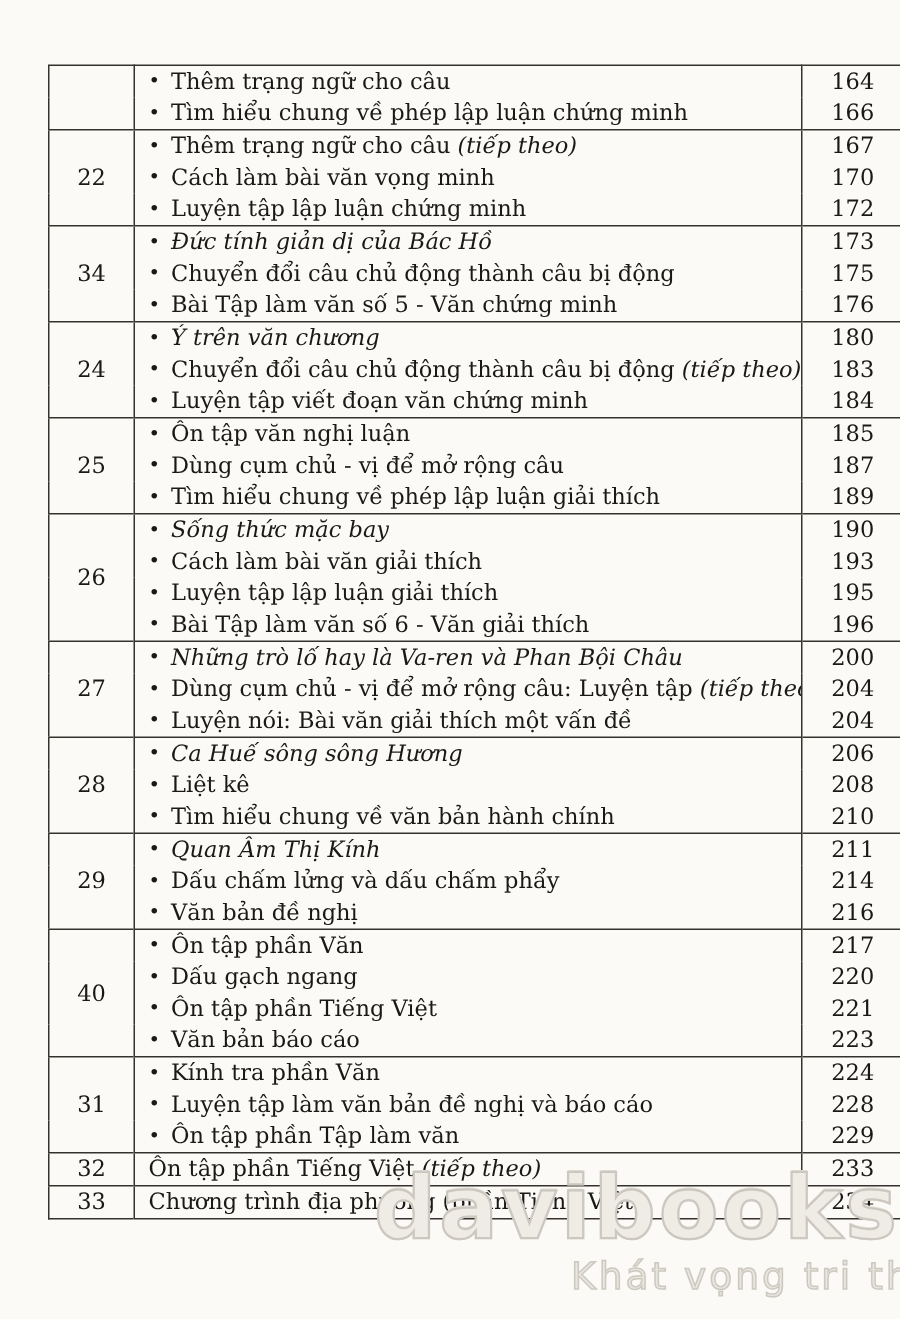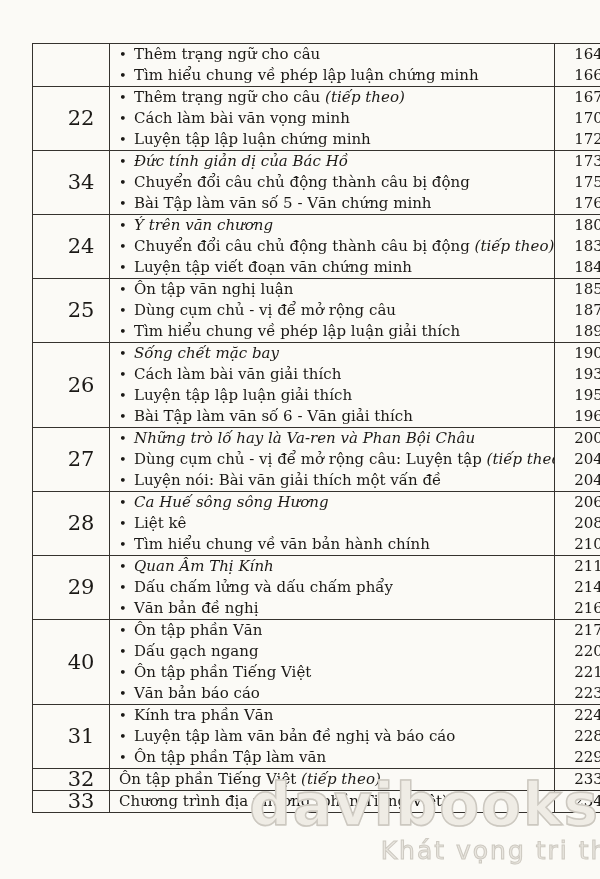--- a/index.html
+++ b/index.html
@@ -24,22 +24,21 @@
     font-size:15px;
     line-height:21px;
     white-space:nowrap;
     overflow:hidden;
     vertical-align:middle;
   }
   td.week{
     width:56px;
     text-align:center;
     border-right:1.4px solid #35322e;
-    font-size:21px;
-    padding-left:20px;
+    font-size:15px;
   }
   td.lesson{
     width:435px;
     border-right:1.4px solid #35322e;
     padding-left:9px;
   }
   td.page{
     width:67px;
     text-align:center;
   }
@@ -138,21 +137,21 @@
       <tr>
         <td class="lesson"><span class="bullet">•</span><span class="">Dùng cụm chủ - vị để mở rộng câu</span></td>
         <td class="page">187</td>
       </tr>
       <tr>
         <td class="lesson"><span class="bullet">•</span><span class="">Tìm hiểu chung về phép lập luận giải thích</span></td>
         <td class="page">189</td>
       </tr>
       <tr class="group-start">
         <td class="week" rowspan="4">26</td>
-        <td class="lesson"><span class="bullet">•</span><span class="it">Sống chết mặc bay</span></td>
+        <td class="lesson"><span class="bullet">•</span><span class="it">Sống thức mặc bay</span></td>
         <td class="page">190</td>
       </tr>
       <tr>
         <td class="lesson"><span class="bullet">•</span><span class="">Cách làm bài văn giải thích</span></td>
         <td class="page">193</td>
       </tr>
       <tr>
         <td class="lesson"><span class="bullet">•</span><span class="">Luyện tập lập luận giải thích</span></td>
         <td class="page">195</td>
       </tr>

